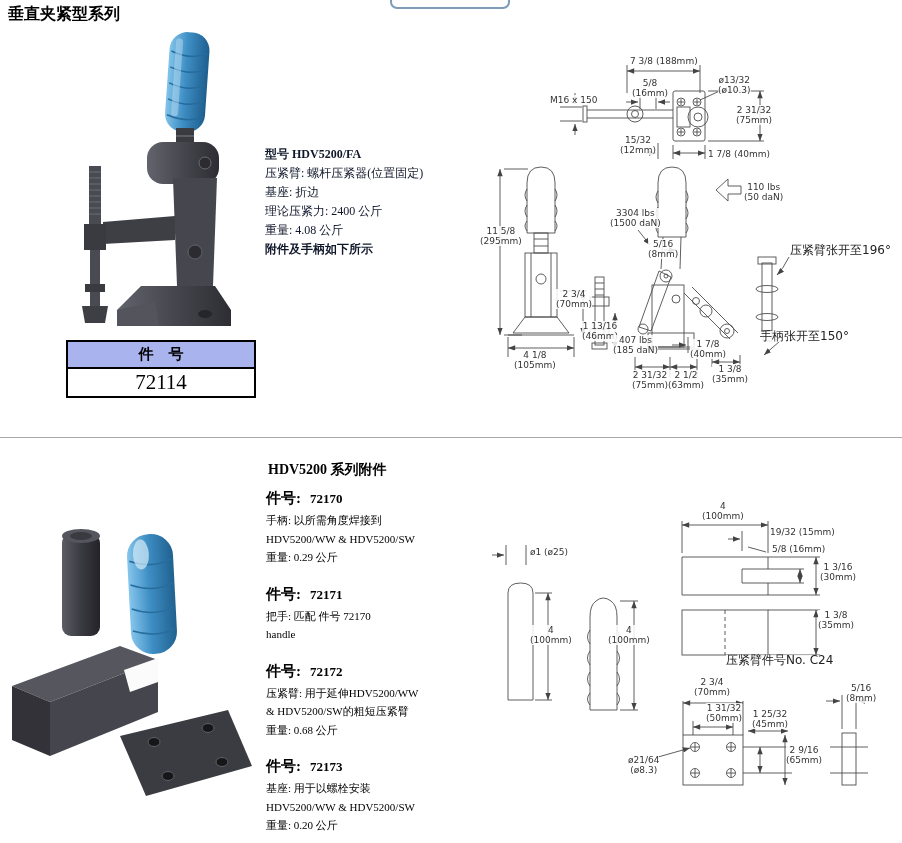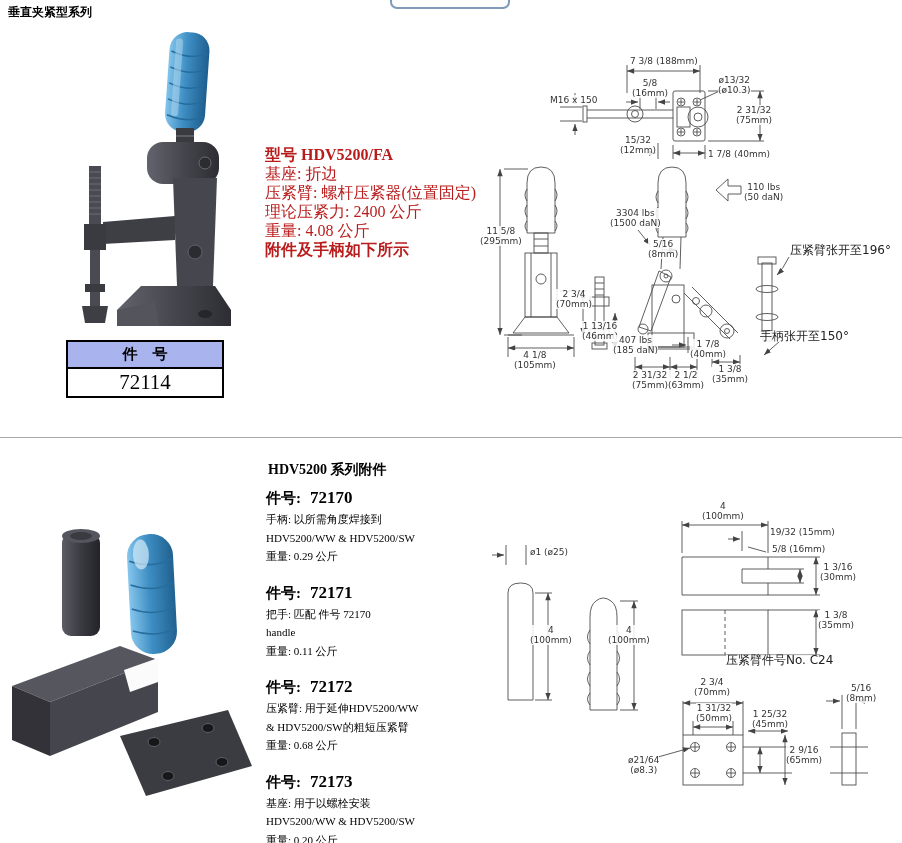--- a/index.html
+++ b/index.html
@@ -1,49 +1,49 @@
 <!DOCTYPE html>
 <html><head>
 <meta charset="utf-8">
 <style>
   html,body{margin:0;padding:0;background:#fff;}
   .page{position:relative;width:902px;height:843px;background:#ffffff;overflow:hidden;
         font-family:"Liberation Sans",sans-serif;color:#000;}
-  .page-title{position:absolute;left:8px;top:4px;font-size:12px;font-weight:bold;
+  .page-title{position:absolute;left:8px;top:4px;font-size:16px;font-weight:bold;
         font-family:"Liberation Sans",sans-serif;}
   .top-button{position:absolute;left:390px;top:-9px;width:116px;height:14px;
         border:2px solid #7e9cba;border-radius:7px;background:#fdfdfd;}
   
-  .spec-block{position:absolute;left:265px;top:145px;width:232px;font-size:16px;line-height:19px;
-        font-family:"Liberation Serif","DejaVu Serif",serif;color:#b91c1c;}
+  .spec-block{position:absolute;left:265px;top:145px;width:232px;font-size:12px;line-height:19px;
+        font-family:"Liberation Serif","DejaVu Serif",serif;color:#0f172a;}
   .model-title{font-weight:bold;}
   .spec-note{font-weight:bold;}
   .part-table{position:absolute;left:66px;top:340px;border-collapse:collapse;background:#fff;}
   .part-table th{width:154px;background:#a9b3ee;border:2px solid #000;font-size:15px;
-        font-weight:bold;padding:3px 0;font-family:"Liberation Serif",serif;}
+        font-weight:bold;padding:3px 16px;font-family:"Liberation Serif",serif;}
   .part-table td{border:2px solid #000;text-align:center;font-size:21px;padding:1px 16px;
         font-family:"Liberation Serif","DejaVu Serif",serif;}
   .photo1{position:absolute;left:55px;top:26px;width:180px;height:310px;}
   .photo2{position:absolute;left:2px;top:504px;width:250px;height:320px;}
   .drawing1{position:absolute;left:480px;top:45px;width:422px;height:375px;}
   .drawing2{position:absolute;left:490px;top:495px;width:412px;height:345px;}
   .drawing1 svg,.drawing2 svg{position:absolute;left:0;top:0;}
   .dim{position:absolute;font-size:9px;line-height:10px;color:#333;text-align:center;
         white-space:pre-line;background:rgba(255,255,255,.85);
         font-family:"DejaVu Sans",sans-serif;}
   .dim-cjk{font-size:12px;line-height:11px;color:#222;}
   .divider{position:absolute;left:0;top:437px;width:902px;height:0;border:0;
         border-top:1px solid #a8a8a8;margin:0;}
   
   .sec2-header{position:absolute;left:268px;top:461px;font-size:14px;font-weight:bold;
         font-family:"Liberation Serif",serif;}
   .acc-list{position:absolute;left:266px;top:486px;width:238px;}
   .acc-item{margin-bottom:15px;}
   .acc-label{font-size:15px;font-weight:bold;font-family:"Liberation Serif",serif;line-height:24px;}
-  .acc-num{font-size:17px;margin-left:9px;}
+  .acc-num{font-size:13px;margin-left:9px;}
   .acc-line{font-size:11px;line-height:18.5px;font-family:"Liberation Serif","DejaVu Serif",serif;}
 </style>
 </head>
 <body>
 
 <div class="page">
 
   <div class="page-title">垂直夹紧型系列</div>
   <div class="top-button"></div>
 
@@ -81,22 +81,22 @@
       <rect x="35" y="266" width="10" height="14" fill="#4a4a52"></rect>
       <polygon points="27,280 53,280 50,297 30,297" fill="#3e3e45"></polygon>
       <polygon points="86,260 160,260 176,284 176,300 62,300 62,284" fill="url(#mgrad)"></polygon>
       <polygon points="62,284 100,276 104,300 62,300" fill="#54545d"></polygon>
       <ellipse cx="150" cy="288" rx="7" ry="4" fill="#25252a"></ellipse>
     </svg>
   </div>
 
   <div class="spec-block">
     <div class="model-title">型号 HDV5200/FA</div>
+    <div class="spec-line">压紧臂: 螺杆压紧器(位置固定)</div>
     <div class="spec-line">基座: 折边</div>
-    <div class="spec-line">压紧臂: 螺杆压紧器(位置固定)</div>
     <div class="spec-line">理论压紧力: 2400 公斤</div>
     <div class="spec-line">重量: 4.08 公斤</div>
     <div class="spec-note">附件及手柄如下所示</div>
   </div>
 
   <table class="part-table">
     <tbody>
         <tr>
           <th>件　号</th>
         </tr>
@@ -302,21 +302,20 @@
     <div class="acc-item">
       <div class="acc-label"><span>件号:</span><span class="acc-num">72170</span></div>
       <div class="acc-line">手柄: 以所需角度焊接到</div>
       <div class="acc-line">HDV5200/WW &amp; HDV5200/SW</div>
       <div class="acc-line">重量: 0.29 公斤</div>
     </div>
     <div class="acc-item">
       <div class="acc-label"><span>件号:</span><span class="acc-num">72171</span></div>
       <div class="acc-line">把手: 匹配 件号 72170</div>
       <div class="acc-line">handle</div>
-      <div class="acc-line">重量: 0.11 公斤</div>
     </div>
     <div class="acc-item">
       <div class="acc-label"><span>件号:</span><span class="acc-num">72172</span></div>
       <div class="acc-line">压紧臂: 用于延伸HDV5200/WW</div>
       <div class="acc-line">&amp; HDV5200/SW的粗短压紧臂</div>
       <div class="acc-line">重量: 0.68 公斤</div>
     </div>
     <div class="acc-item">
       <div class="acc-label"><span>件号:</span><span class="acc-num">72173</span></div>
       <div class="acc-line">基座: 用于以螺栓安装</div>
@@ -411,21 +410,21 @@
 (100mm)</div>
     <div class="dim" style="left:280px;top:32px">19/32 (15mm)</div>
     <div class="dim" style="left:282px;top:49px">5/8 (16mm)</div>
     <div class="dim" style="left:330px;top:67px">1 3/16
 (30mm)</div>
     <div class="dim" style="left:328px;top:115px">1 3/8
 (35mm)</div>
     <div class="dim dim-cjk" style="left:236px;top:160px">压紧臂件号No. C24</div>
     <div class="dim" style="left:204px;top:182px">2 3/4
 (70mm)</div>
-    <div class="dim" style="left:206px;top:208px">1 31/32
+    <div class="dim" style="left:216px;top:208px">1 31/32
 (50mm)</div>
     <div class="dim" style="left:262px;top:214px">1 25/32
 (45mm)</div>
     <div class="dim" style="left:296px;top:250px">2 9/16
 (65mm)</div>
     <div class="dim" style="left:138px;top:260px">ø21/64
 (ø8.3)</div>
     <div class="dim" style="left:356px;top:188px">5/16
 (8mm)</div>
   </div>

